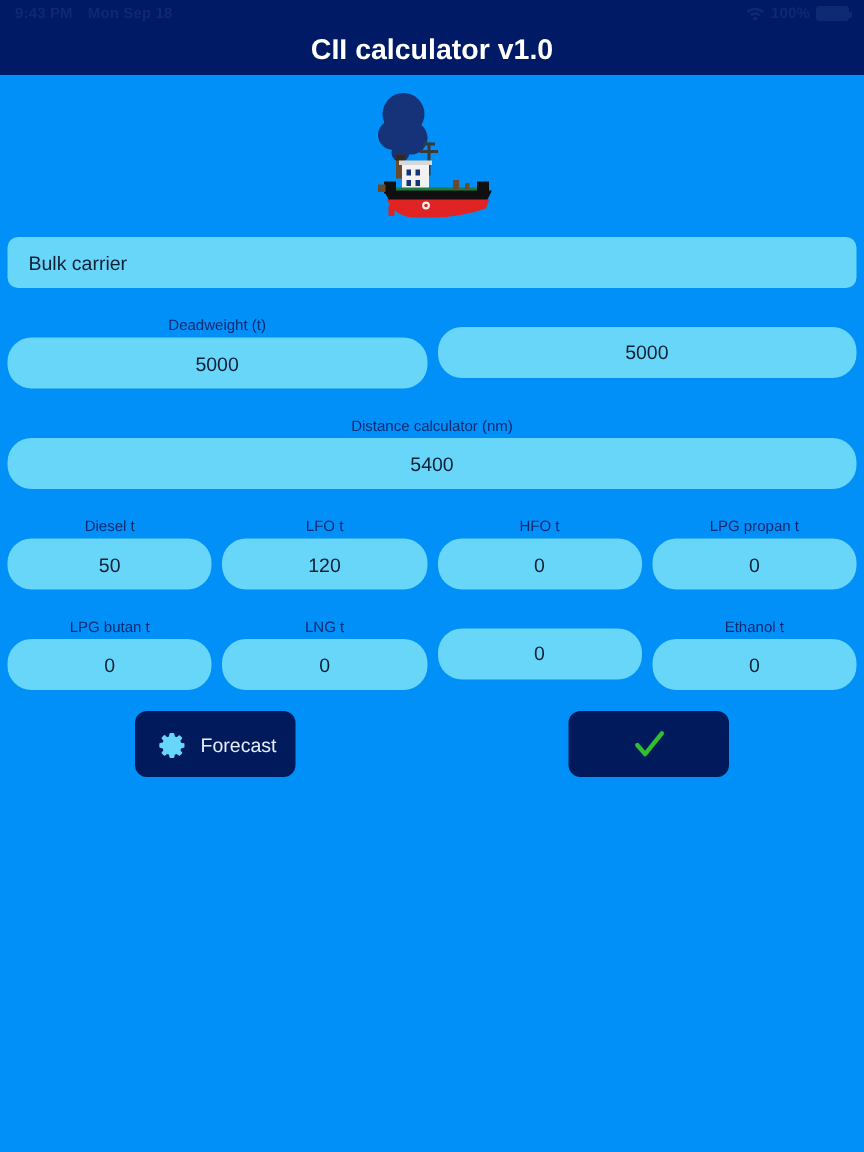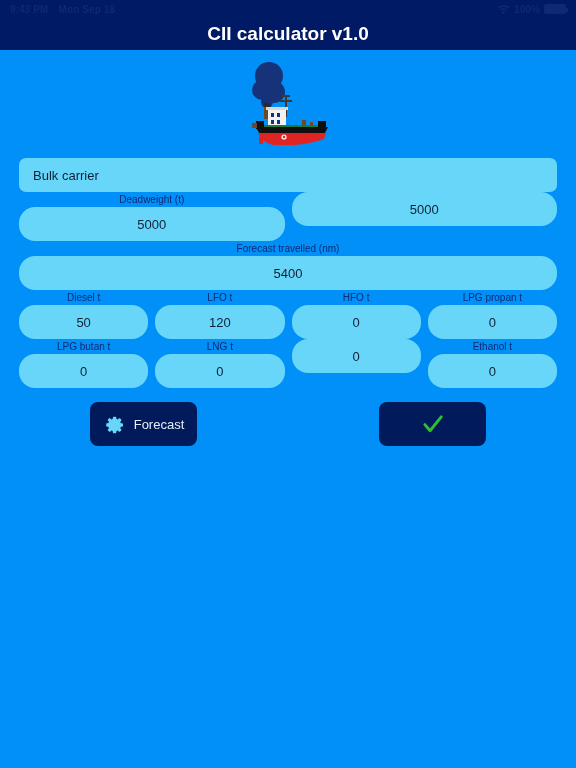--- a/index.html
+++ b/index.html
@@ -65,21 +65,21 @@
   
   #hero {
     height: 101px;
     display: flex;
     align-items: center;
     justify-content: center;
   }
 
   
   #form {
-    padding: 0 19px;
+    padding: 0 5px;
   }
 
   .field {
     background: #68d6f8;
     border-radius: 7px;
     height: 34px;
     display: flex;
     align-items: center;
     color: #0f2036;
     font-size: 13px;
@@ -97,21 +97,21 @@
     line-height: 15px;
   }
 
   .row {
     display: flex;
     gap: 7px;
     margin-top: 4px;
   }
   .row .cell { flex: 1 1 0; min-width: 0; }
 
-  .row2 { margin-top: 0; }
+  .row2 { margin-top: 18px; align-items: center; }
 
   
   #button-row {
     display: flex;
     margin-top: 14px;
     padding: 0 6px;
     align-items: center;
   }
   .btn {
     background: #001a5c;
@@ -223,21 +223,21 @@
     </div>
     <div class="cell">
       <div class="field center">
         <span>5000</span>
       </div>
     </div>
   </div>
 
   <div class="row row2">
     <div class="cell">
-      <div class="label">Forecast travelled (nm)</div>
+      <div class="label">Distance calculator (nm)</div>
       <div class="field center">
         <span>5400</span>
       </div>
     </div>
   </div>
 
   <div class="row row2">
     <div class="cell">
       <div class="label">Diesel t</div>
       <div class="field center">

